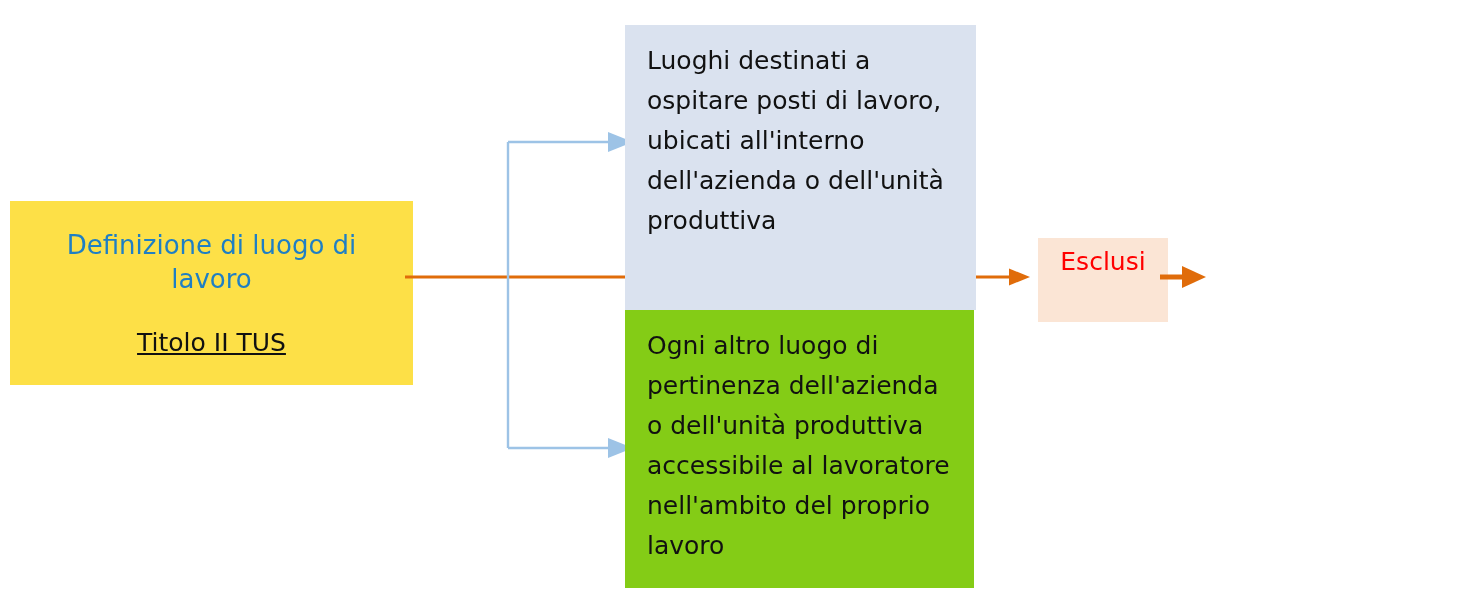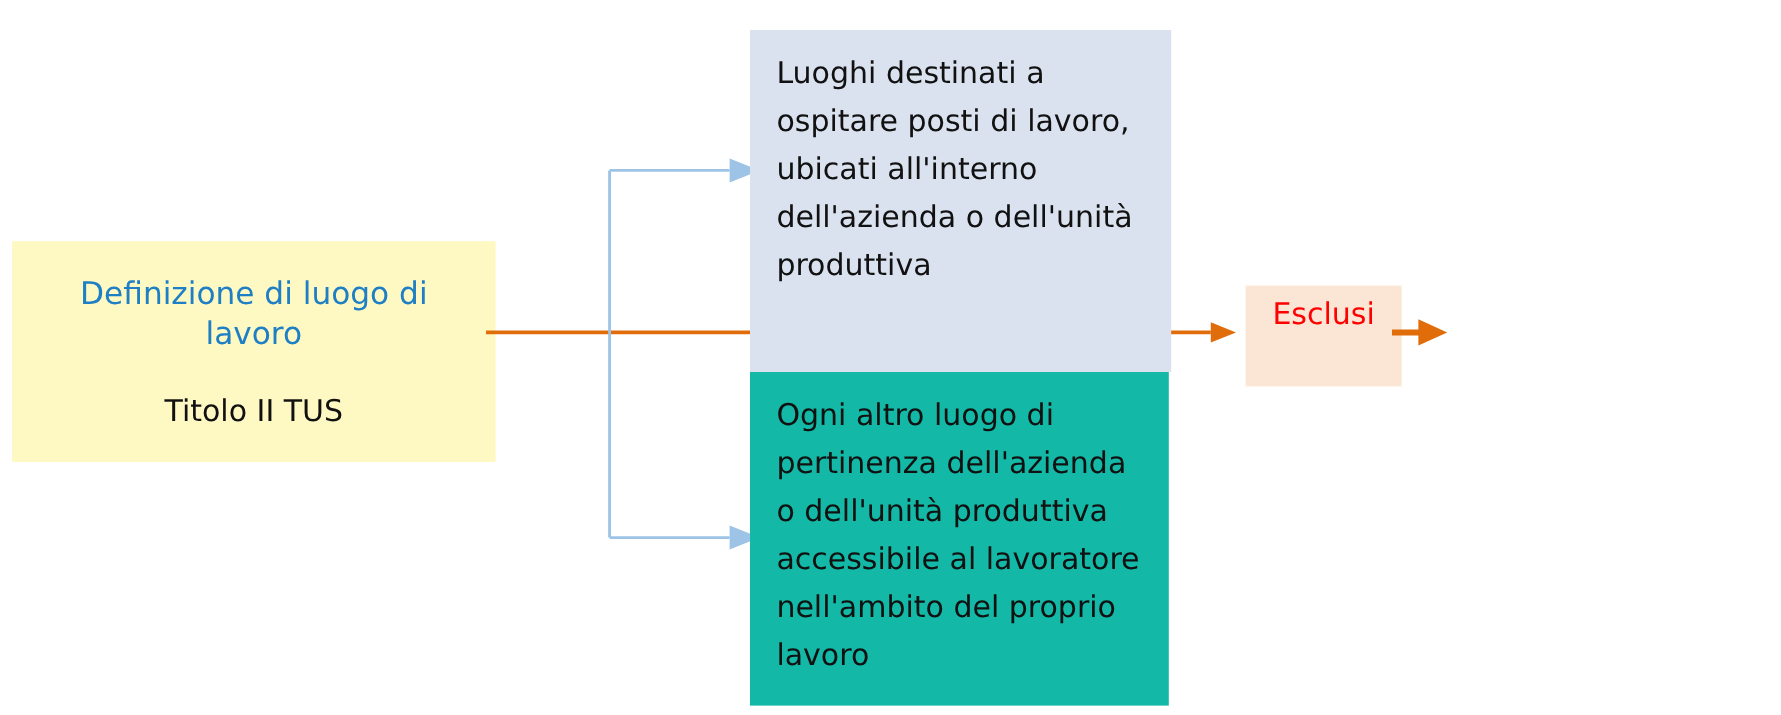--- a/index.html
+++ b/index.html
@@ -21,21 +21,21 @@
   .box {
     position: absolute;
     box-sizing: border-box;
   }
   
   #box-definizione {
     left: 10px;
     top: 201px;
     width: 403px;
     height: 184px;
-    background: #fef9c3;
+    background: #fde047;
     display: flex;
     flex-direction: column;
     align-items: center;
     justify-content: center;
     text-align: center;
     padding: 6px 15px;
   }
   #box-definizione .title-line {
     color: #1f7fc4;
     font-size: 26px;
@@ -43,37 +43,38 @@
     width: 100%;
     text-align: center;
   }
   #box-definizione .sub-line {
     color: #111111;
     font-size: 25px;
     line-height: 33px;
     width: 100%;
     text-align: center;
     margin-top: 30px;
+    text-decoration: underline;
   }
 
   
   #box-luoghi {
     left: 625px;
     top: 25px;
     width: 351px;
     height: 285px;
     background: #dae2ef;
     padding: 16px 20px 10px 22px;
   }
   #box-ogni-altro {
     left: 625px;
     top: 310px;
     width: 349px;
     height: 278px;
-    background: #14b8a6;
+    background: #84cc16;
     padding: 16px 20px 10px 22px;
   }
   .branch-text {
     color: #111111;
     font-size: 25px;
     line-height: 40px;
     white-space: pre-line;
   }
 
   

